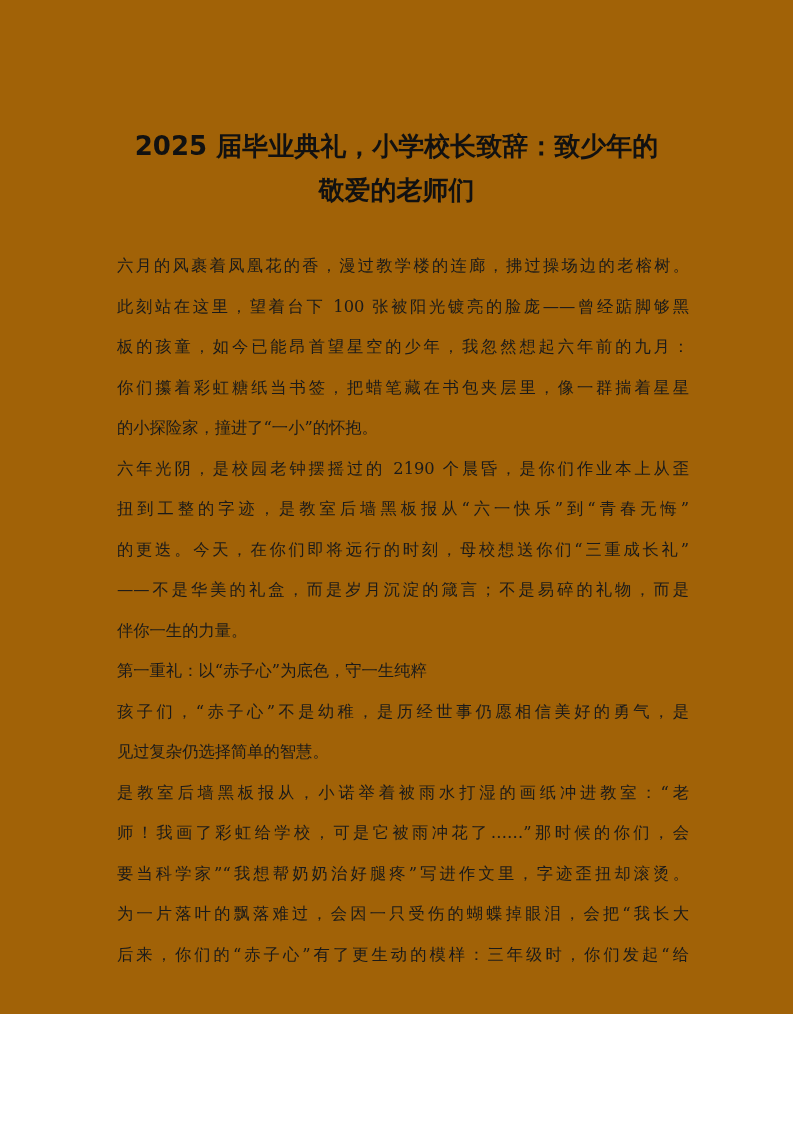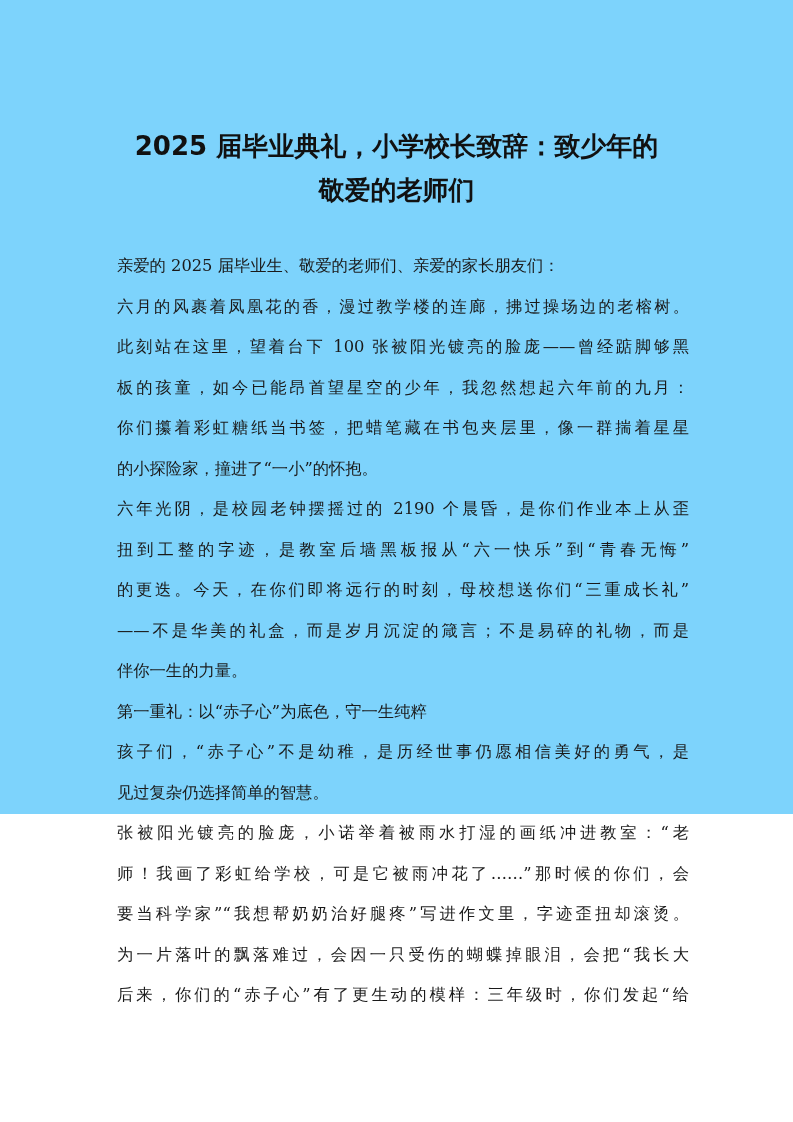--- a/index.html
+++ b/index.html
@@ -1,17 +1,17 @@
 <!DOCTYPE html>
 <html><head>
 <meta charset="utf-8">
 <style>
   html, body { margin: 0; padding: 0; background: #ffffff; }
   body { width: 793px; height: 1122px; position: relative; overflow: hidden; }
-  .page { position: absolute; left: 0; top: 0; width: 793px; height: 814px; background: #7dd3fc; }
+  .page { position: absolute; left: 0; top: 0; width: 793px; height: 1014px; background: #a16207; }
   .title {
     position: absolute; left: 100px; width: 593px; text-align: center;
     font-family: "DejaVu Sans", "Liberation Sans", sans-serif;
     font-weight: bold; font-size: 26px; color: #111; line-height: 44px;
     top: 124px;
   }
   .title div { height: 44px; white-space: nowrap; }
   .body {
     position: absolute; left: 117px; top: 246px; width: 572px;
     font-family: "DejaVu Serif", "Liberation Serif", serif;
@@ -23,33 +23,32 @@
 </head>
 <body>
 
 <div class="page">
   <div class="title">
     <div>2025 届毕业典礼，小学校长致辞：致少年的</div>
     <div>敬爱的老师们</div>
   </div>
 
   <div class="body" id="body">
-      <div class="line">亲爱的 2025 届毕业生、敬爱的老师们、亲爱的家长朋友们：</div>
       <div class="line just">六月的风裹着凤凰花的香，漫过教学楼的连廊，拂过操场边的老榕树。</div>
       <div class="line just">此刻站在这里，望着台下 100 张被阳光镀亮的脸庞——曾经踮脚够黑</div>
       <div class="line just">板的孩童，如今已能昂首望星空的少年，我忽然想起六年前的九月：</div>
       <div class="line just">你们攥着彩虹糖纸当书签，把蜡笔藏在书包夹层里，像一群揣着星星</div>
       <div class="line">的小探险家，撞进了“一小”的怀抱。</div>
       <div class="line just">六年光阴，是校园老钟摆摇过的 2190 个晨昏，是你们作业本上从歪</div>
       <div class="line just">扭到工整的字迹，是教室后墙黑板报从“六一快乐”到“青春无悔”</div>
       <div class="line just">的更迭。今天，在你们即将远行的时刻，母校想送你们“三重成长礼”</div>
       <div class="line just">——不是华美的礼盒，而是岁月沉淀的箴言；不是易碎的礼物，而是</div>
       <div class="line">伴你一生的力量。</div>
       <div class="line">第一重礼：以“赤子心”为底色，守一生纯粹</div>
       <div class="line just">孩子们，“赤子心”不是幼稚，是历经世事仍愿相信美好的勇气，是</div>
       <div class="line">见过复杂仍选择简单的智慧。</div>
-      <div class="line just">张被阳光镀亮的脸庞，小诺举着被雨水打湿的画纸冲进教室：“老</div>
+      <div class="line just">是教室后墙黑板报从，小诺举着被雨水打湿的画纸冲进教室：“老</div>
       <div class="line just">师！我画了彩虹给学校，可是它被雨冲花了……”那时候的你们，会</div>
       <div class="line just">要当科学家”“我想帮奶奶治好腿疼”写进作文里，字迹歪扭却滚烫。</div>
       <div class="line just">为一片落叶的飘落难过，会因一只受伤的蝴蝶掉眼泪，会把“我长大</div>
       <div class="line just">后来，你们的“赤子心”有了更生动的模样：三年级时，你们发起“给</div>
     </div>
 </div>
 
 </body></html>

